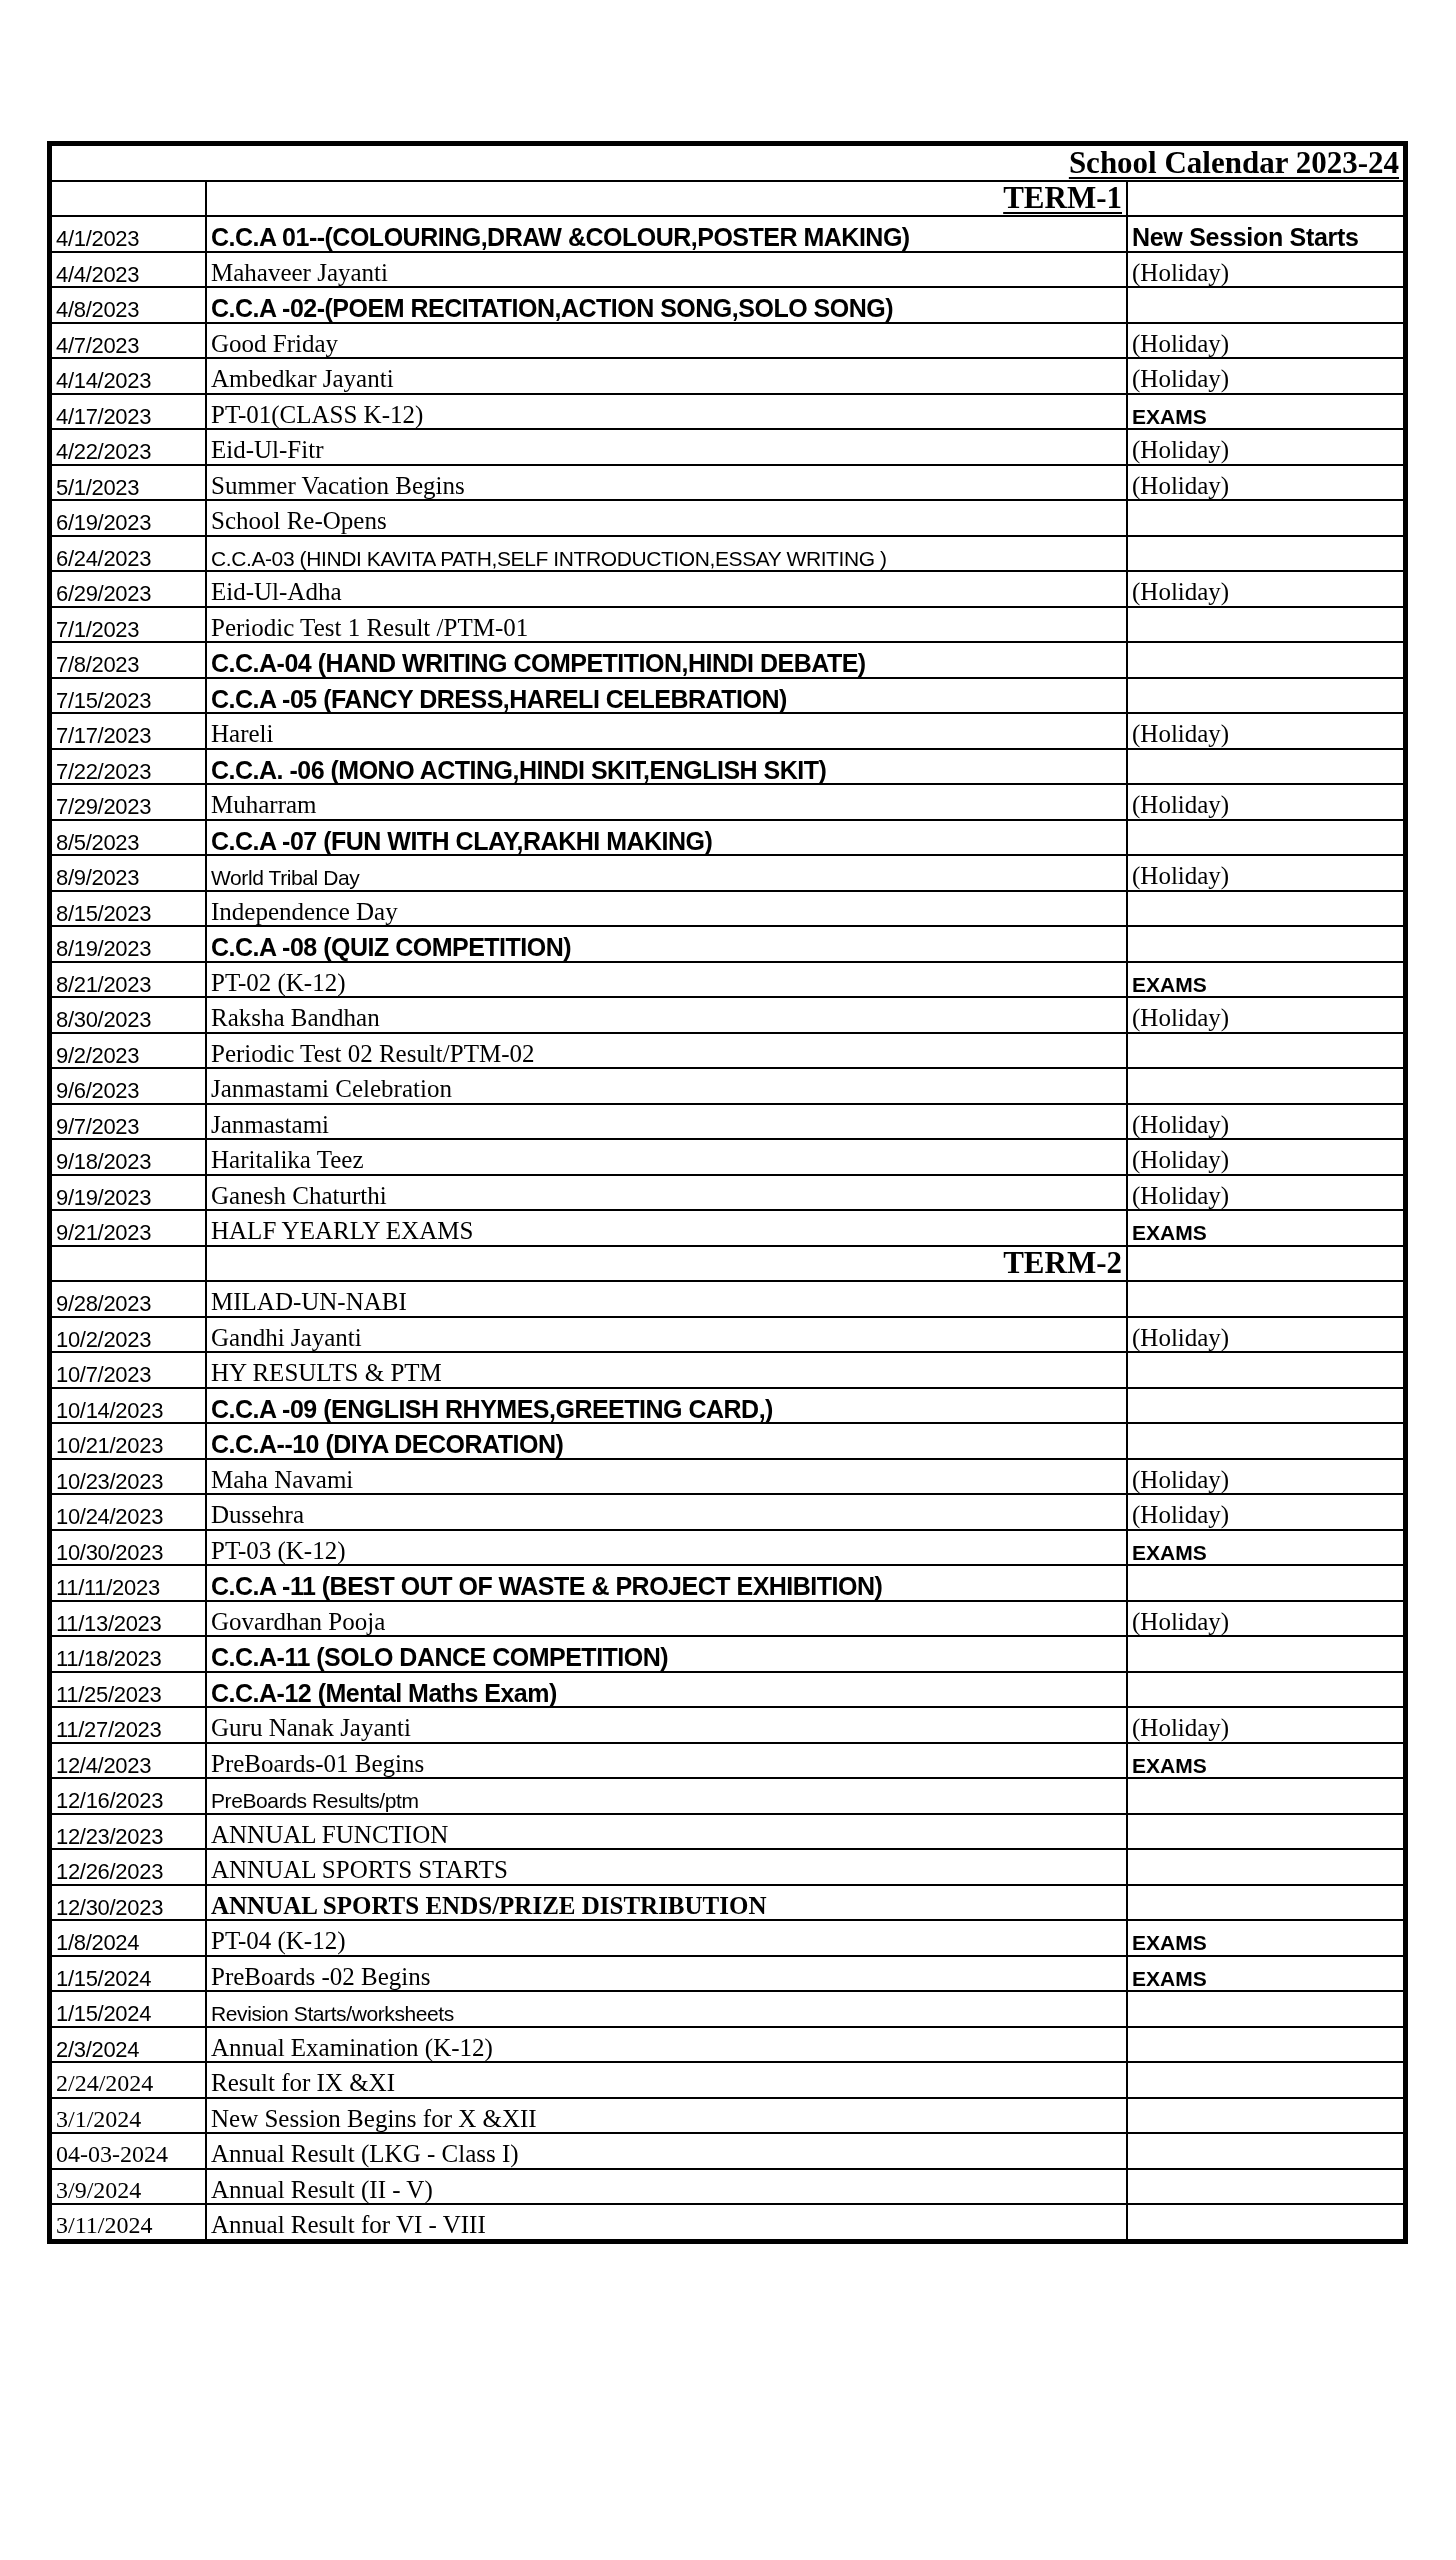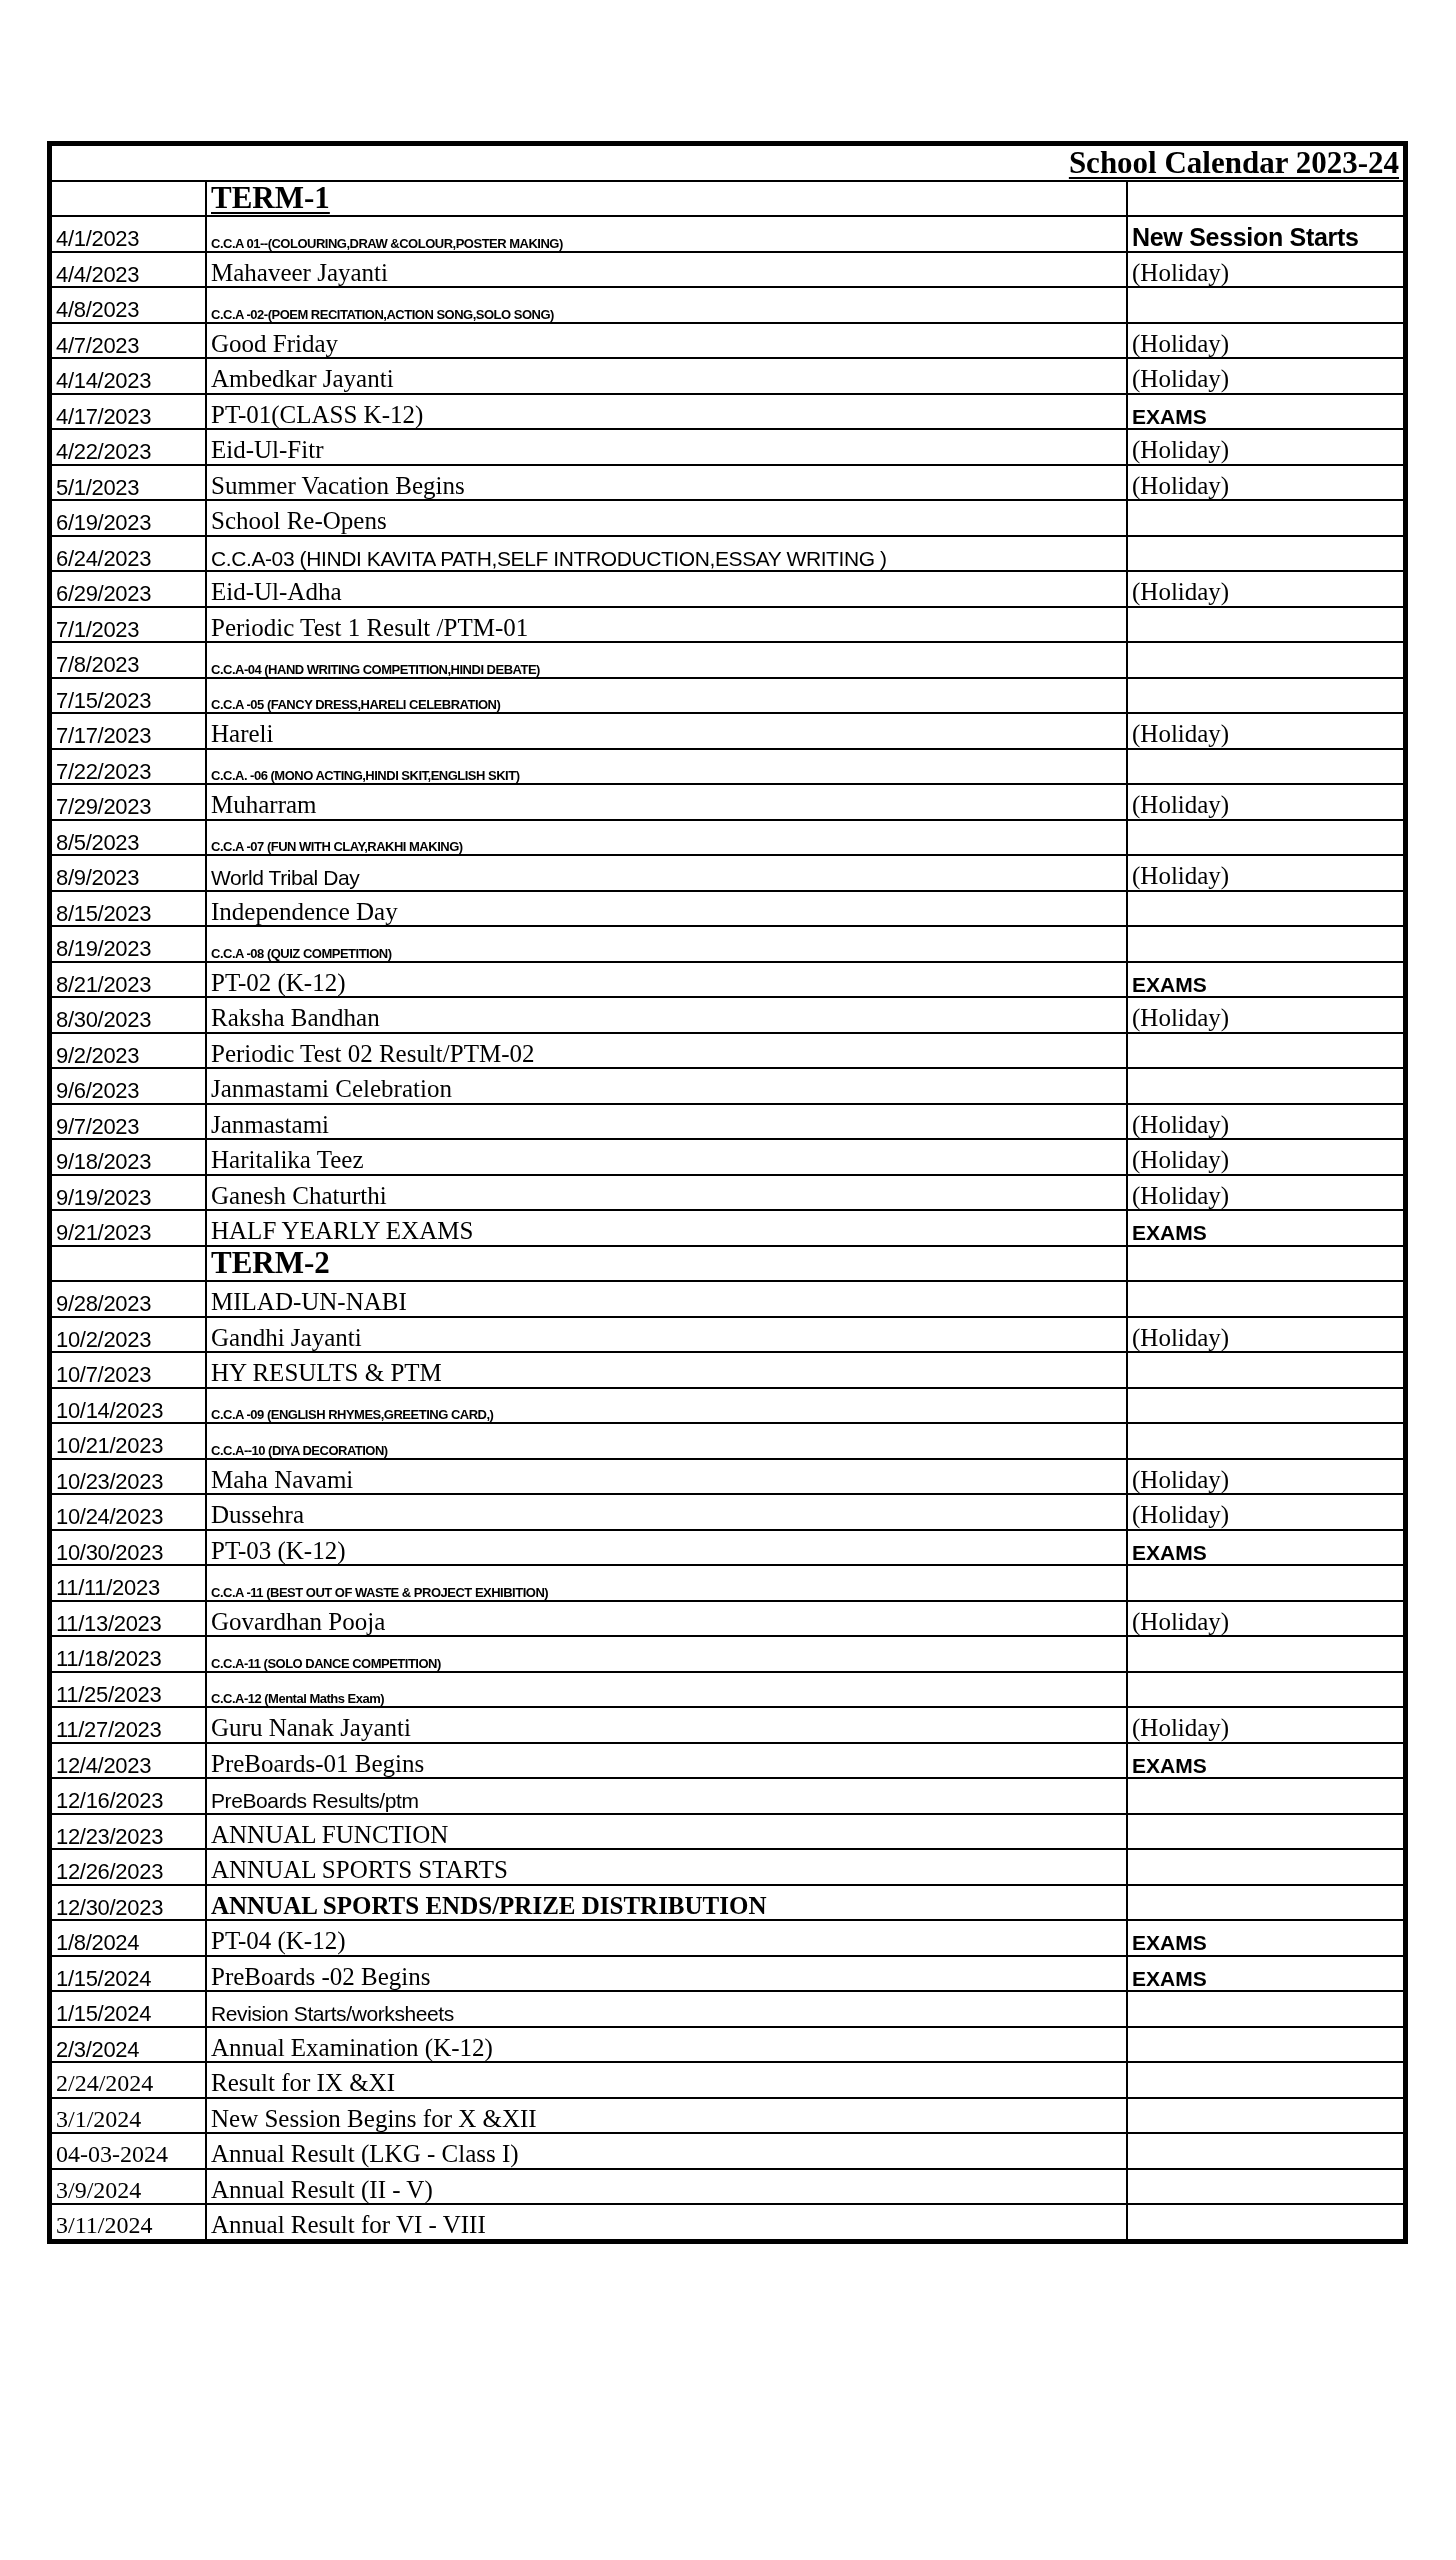--- a/index.html
+++ b/index.html
@@ -49,36 +49,36 @@
     vertical-align: middle;
     border-top: none;
   }
   .title-row td span { text-decoration: underline; text-decoration-thickness: 2px; text-underline-offset: 4px; }
 
   .term-row td {
     height: 43px;
     vertical-align: middle;
   }
   .term-row td.term-label {
-    text-align: left;
+    text-align: right;
     font-family: "Liberation Serif", "DejaVu Serif", serif;
     font-weight: bold;
     font-size: 31px;
   }
   .term-row td.term-label.underline span { text-decoration: underline; text-decoration-thickness: 2px; text-underline-offset: 4px; }
 
   td.date { text-align: left; padding-right: 3px; font-size: 24px; }
   td.date.sans { font-family: "Liberation Sans", "DejaVu Sans", sans-serif; font-size: 22px; letter-spacing: -0.3px; }
   td.date.serif { font-family: "Liberation Serif", "DejaVu Serif", serif; text-align: left; padding-left: 4px; font-size: 24px; }
 
   td.event { font-size: 24px; }
   td.event.serif { font-family: "Liberation Serif", "DejaVu Serif", serif; font-size: 25px; }
   td.event.serif-bold { font-family: "Liberation Serif", "DejaVu Serif", serif; font-weight: bold; font-size: 25px; }
   td.event.sans { font-family: "Liberation Sans", "DejaVu Sans", sans-serif; font-size: 21px; letter-spacing: -0.4px; }
-  td.event.sans-bold { font-family: "Liberation Sans", "DejaVu Sans", sans-serif; font-weight: bold; font-size: 13px; letter-spacing: -0.5px; }
+  td.event.sans-bold { font-family: "Liberation Sans", "DejaVu Sans", sans-serif; font-weight: bold; font-size: 25px; letter-spacing: -0.5px; }
 
   td.note.holiday { font-family: "Liberation Serif", "DejaVu Serif", serif; font-size: 25px; }
   td.note.exams { font-family: "Liberation Sans", "DejaVu Sans", sans-serif; font-weight: bold; font-size: 21px; }
   td.note.session { font-family: "Liberation Sans", "DejaVu Sans", sans-serif; font-weight: bold; font-size: 25px; letter-spacing: -0.3px; }
 </style>
 </head>
 <body>
 
 <div class="sheet">
   <table class="cal">

